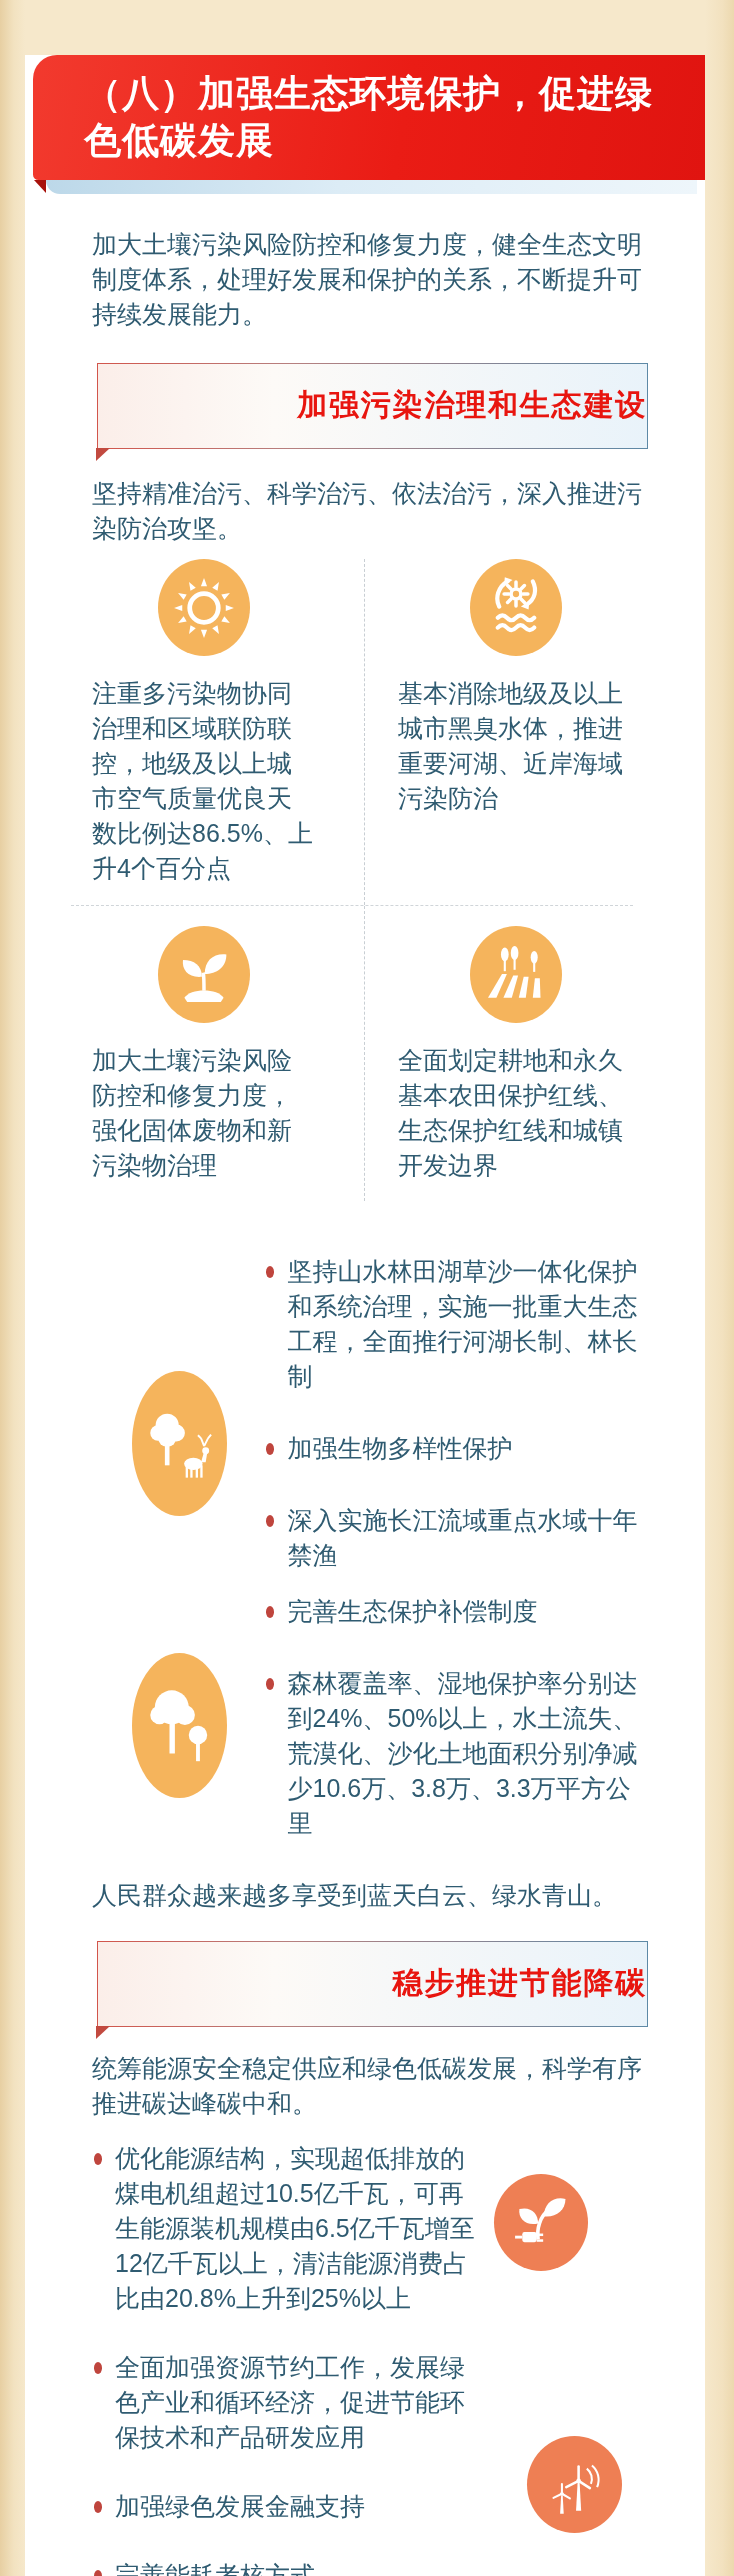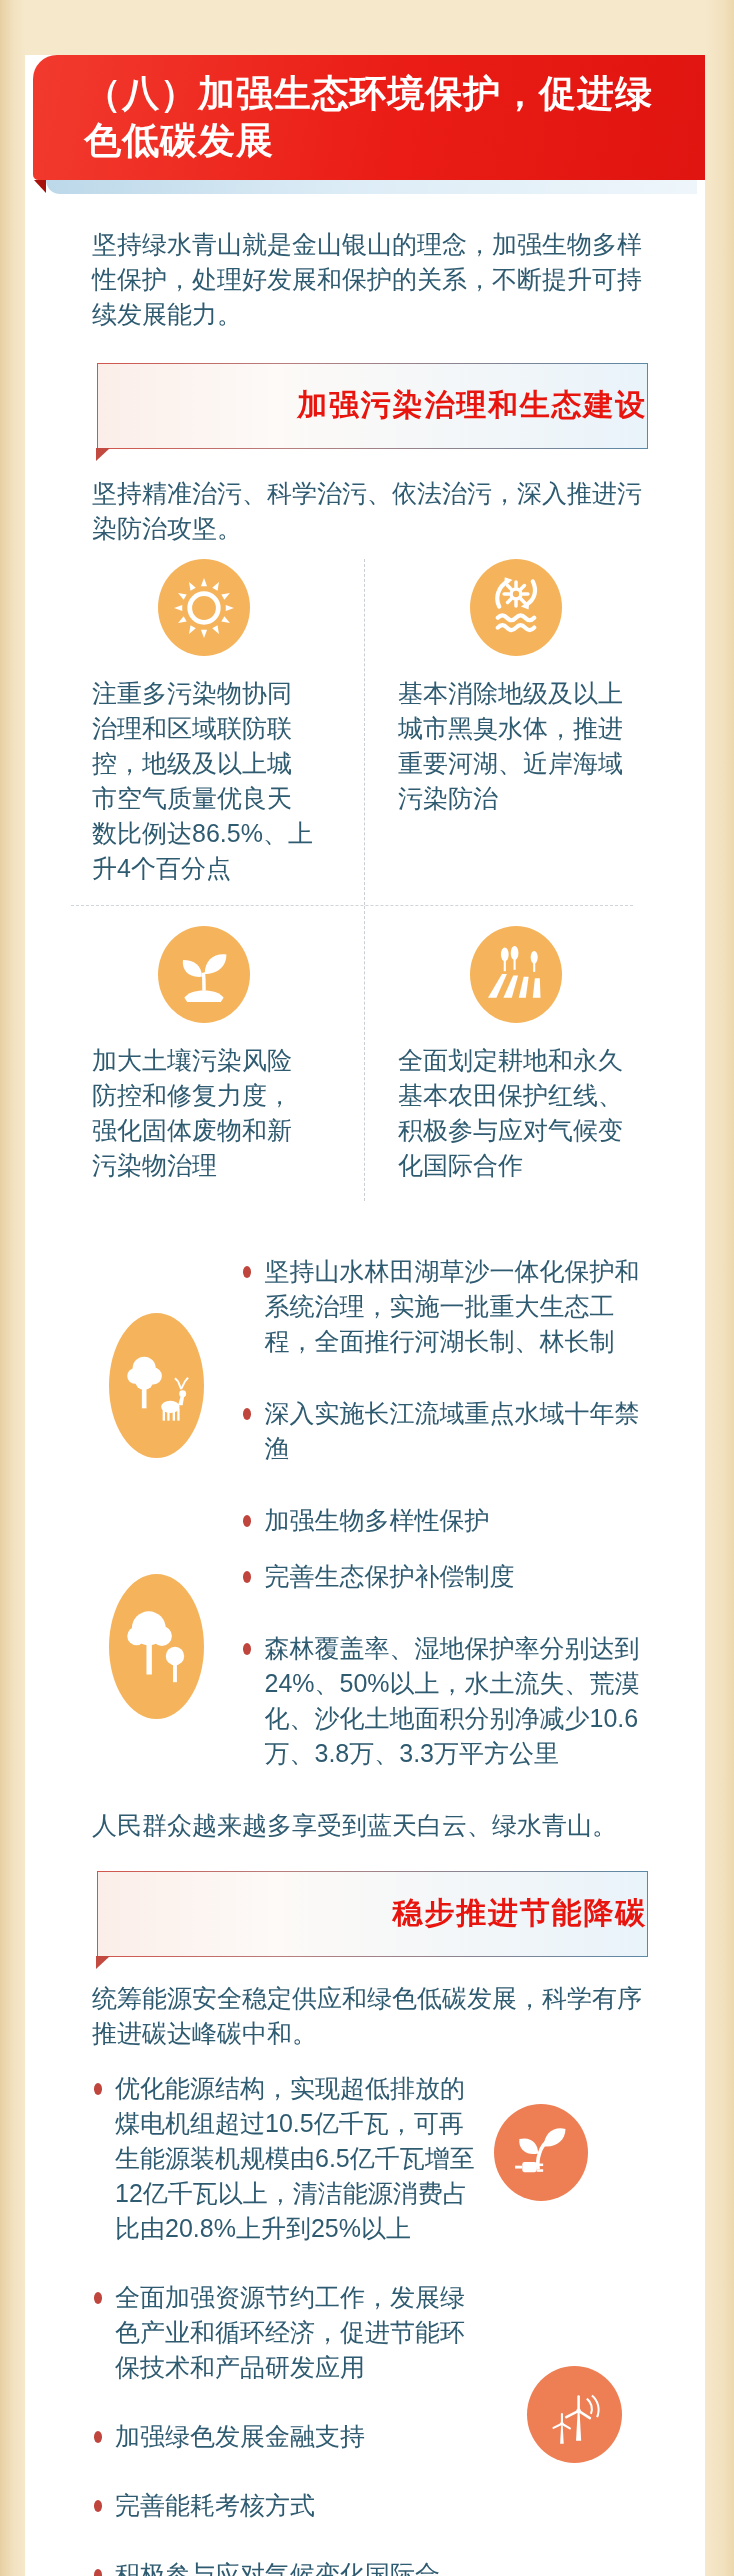--- a/index.html
+++ b/index.html
@@ -44,21 +44,21 @@
   .grid{display:grid;grid-template-columns:340px 340px;margin-top:13px;}
   .cell{box-sizing:border-box;}
   .cell.c-left{border-right:1.8px dashed #c8ced3;padding:0 48px 18.4px 67px;}
   .cell.c-right{padding:0 72px 18.4px 33px;}
   .cell .badge{margin:0 auto;}
   .cell p{color:#2f5b71;font-size:25px;line-height:35px;margin:20px 0 0 0;font-weight:500;}
   .rowline{grid-column:1/3;height:0;border-top:1.8px dashed #d0d5d9;margin:0 72px 0 46px;}
   .cell.r2{padding-top:20px;}
 
   
-  .bgroup{display:flex;align-items:flex-start;}
+  .bgroup{display:flex;align-items:center;padding-left:23px;}
   .bgroup.g1{margin-top:53px;}
   .bgroup.g2{margin-top:21px;}
   .bgroup .icon-col{margin-left:84px;margin-right:33px;}
   .bgroup.g1 .icon-col{margin-top:59px;}
   .bgroup.g2 .icon-col{margin-top:14.7px;}
   ul.blist{list-style:none;margin:0;padding:0 55px 0 0;flex:1;}
   ul.blist li{position:relative;color:#2f5b71;font-size:25px;line-height:35px;padding-left:27.5px;font-weight:500;}
   ul.blist li + li{margin-top:37px;}
   ul.blist li::before{content:"";position:absolute;left:5.5px;top:12px;width:8.3px;height:12px;border-radius:50%;background:#bf453d;}
 
@@ -83,21 +83,21 @@
 
   <div class="card">
 
     <div class="banner">
       <h1>（八）加强生态环境保护，促进绿色低碳发展</h1>
     </div>
     <div class="banner-ribbon">
       <div class="fold"></div>
     </div>
 
-    <p class="para mt36">坚持绿水青山就是金山银山的理念，加强生物多样性保护，处理好发展和保护的关系，不断提升可持续发展能力。</p>
+    <p class="para mt36">加大土壤污染风险防控和修复力度，健全生态文明制度体系，处理好发展和保护的关系，不断提升可持续发展能力。</p>
 
     <div class="secbox mt34">
       <span>加强污染治理和生态建设</span>
       <div class="fold"></div>
     </div>
 
     <p class="para mt30">坚持精准治污、科学治污、依法治污，深入推进污染防治攻坚。</p>
 
     <div class="grid">
       <div class="cell c-left">
@@ -159,21 +159,21 @@
             <ellipse cx="48" cy="20" rx="5.5" ry="10"></ellipse>
               <rect x="46.5" y="28" width="3" height="16"></rect>
             <ellipse cx="76" cy="26" rx="5" ry="9"></ellipse>
               <rect x="74.5" y="33" width="3" height="14"></rect>
             <path d="M10,84 L30,50 L37,50 L22,84 Z"></path>
             <path d="M32,84 L46,52 L53,52 L44,84 Z"></path>
             <path d="M54,84 L61,54 L68,54 L64,84 Z"></path>
             <path d="M74,84 L77,56 L84,56 L85,84 Z"></path>
           </svg>
         </div>
-        <p>全面划定耕地和永久基本农田保护红线、积极参与应对气候变化国际合作</p>
+        <p>全面划定耕地和永久基本农田保护红线、生态保护红线和城镇开发边界</p>
       </div>
     </div>
 
     <div class="bgroup g1">
       <div class="icon-col badge amber tall">
         <svg width="77" height="116" viewBox="0 0 100 150" fill="#fff">
           <circle cx="34" cy="52" r="15"></circle>
             <circle cx="22" cy="62" r="10"></circle>
             <circle cx="46" cy="62" r="11"></circle>
             <circle cx="34" cy="68" r="12"></circle>
@@ -183,22 +183,22 @@
             <rect x="64" y="106" width="3" height="14"></rect>
           <rect x="71" y="106" width="3" height="14"></rect>
             <rect x="77" y="104" width="3" height="16"></rect>
           <path d="M78,100 L82,86 L86,88 L84,100 Z"></path>
             <circle cx="84" cy="85" r="4.5"></circle>
           <path d="M82,79 L78,69 M82,79 L87,69 M78,69 l-4,-4 M87,69 l4,-5" stroke="#fff" stroke-width="2.5" fill="none"></path>
         </svg>
       </div>
       <ul class="blist">
         <li>坚持山水林田湖草沙一体化保护和系统治理，实施一批重大生态工程，全面推行河湖长制、林长制</li>
+        <li>加强生物多样性保护</li>
         <li>深入实施长江流域重点水域十年禁渔</li>
-        <li>加强生物多样性保护</li>
       </ul>
     </div>
 
     <div class="bgroup g2">
       <div class="icon-col badge amber tall">
         <svg width="77" height="116" viewBox="0 0 100 150" fill="#fff">
           <circle cx="40" cy="52" r="22"></circle>
             <circle cx="24" cy="62" r="12"></circle>
             <circle cx="57" cy="62" r="13"></circle>
           <rect x="37" y="68" width="7" height="44"></rect>

